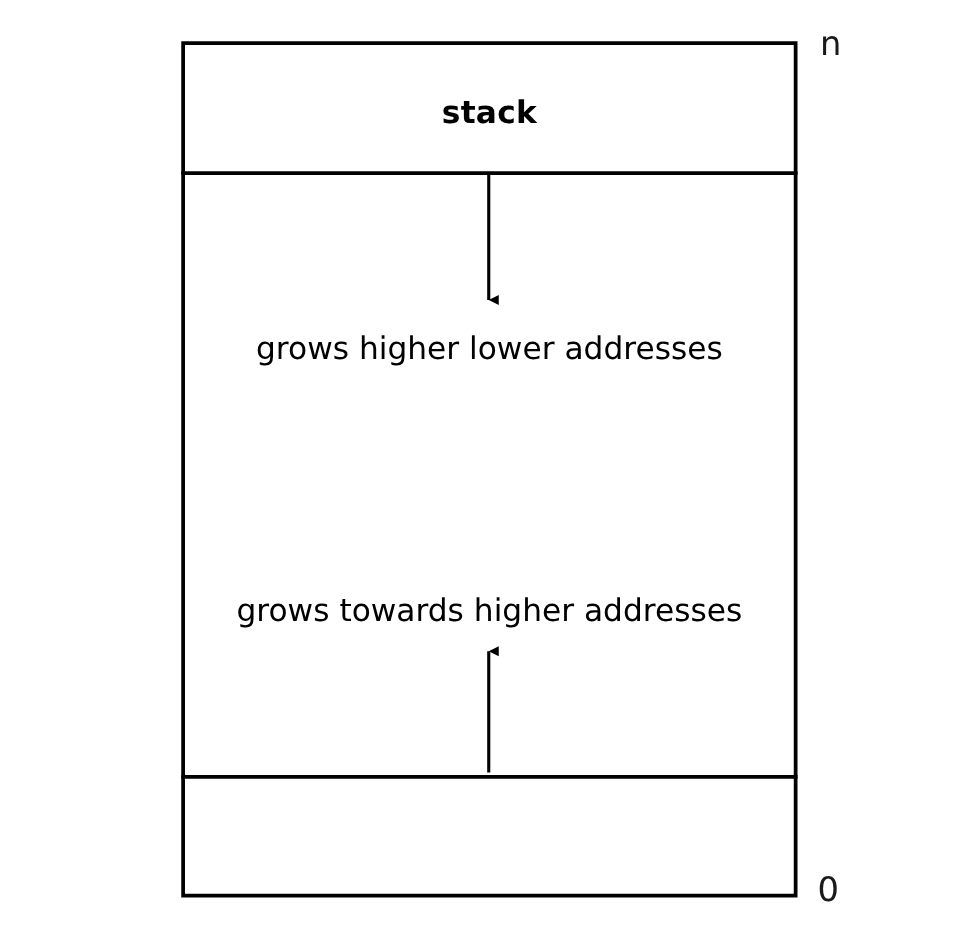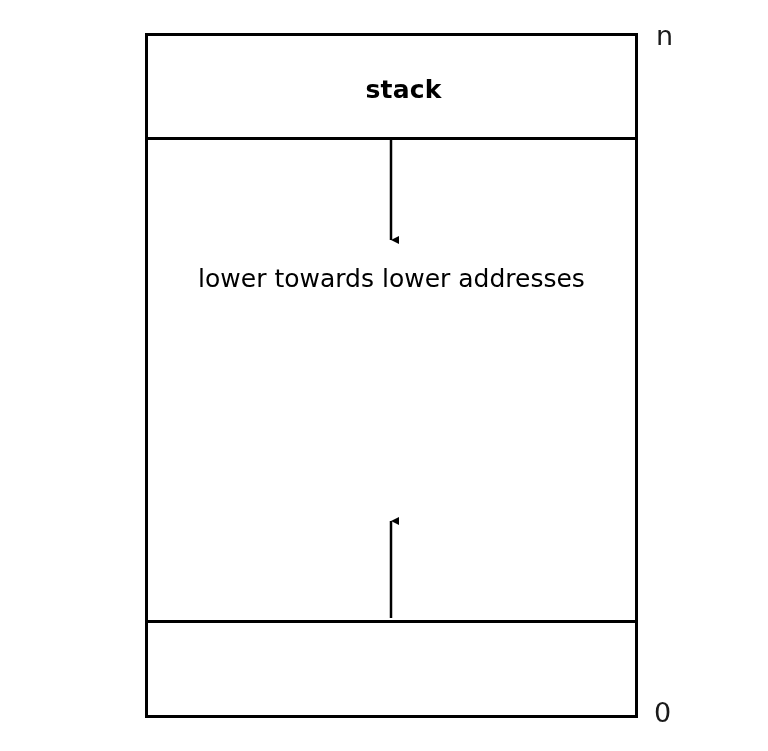--- a/index.html
+++ b/index.html
@@ -49,21 +49,20 @@
 
   
   .section-label {
     position: absolute;
     left: 145px;
     width: 493px;
     text-align: center;
     font-weight: bold;
     font-size: 25px;
     letter-spacing: 0.2px;
-    margin-left: 12px;
   }
   .label-stack { top: 75px; }
   .label-heap  { top: 658px; }
 
   
   .grow-text {
     position: absolute;
     left: 145px;
     width: 493px;
     text-align: center;
@@ -98,22 +97,23 @@
 <div id="diagram">
 
   <div class="memory-box"></div>
 
   <div class="divider divider-stack"></div>
   <div class="divider divider-heap"></div>
 
   <div class="section-label label-stack">stack</div>
 
 
-  <div class="grow-text grow-down-text">lower towards lower addresses</div>
+  <div class="grow-text grow-down-text">grows higher lower addresses</div>
 
+  <div class="grow-text grow-up-text">grows towards higher addresses</div>
 
   <svg class="arrows" viewBox="0 0 768 751">
     <defs>
       <marker id="arrowhead-down" markerWidth="10" markerHeight="10" refX="5" refY="9" orient="auto" markerUnits="userSpaceOnUse">
         <path d="M1,1 L5,9 L9,1 Z" fill="#000000"></path>
       </marker>
       <marker id="arrowhead-up" markerWidth="10" markerHeight="10" refX="5" refY="1" orient="auto" markerUnits="userSpaceOnUse">
         <path d="M1,9 L5,1 L9,9 Z" fill="#000000"></path>
       </marker>
     </defs>

